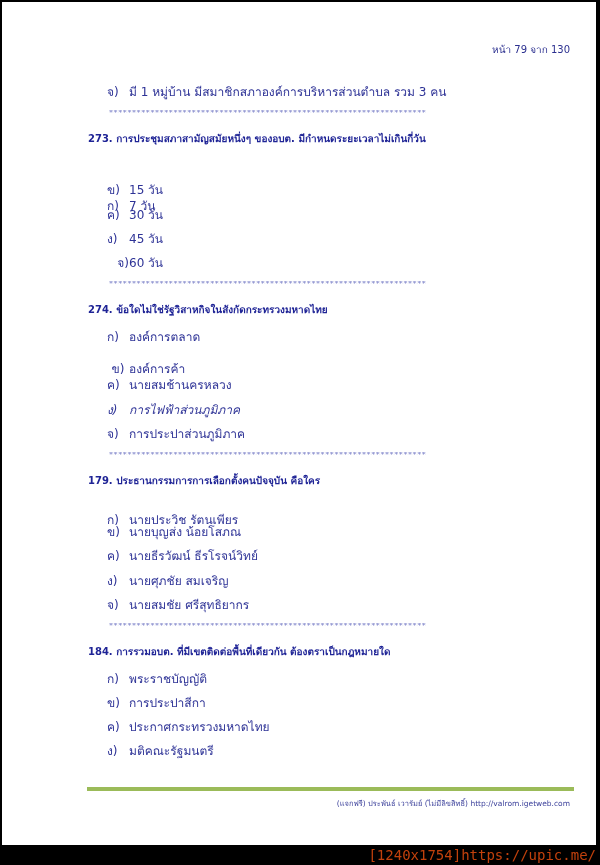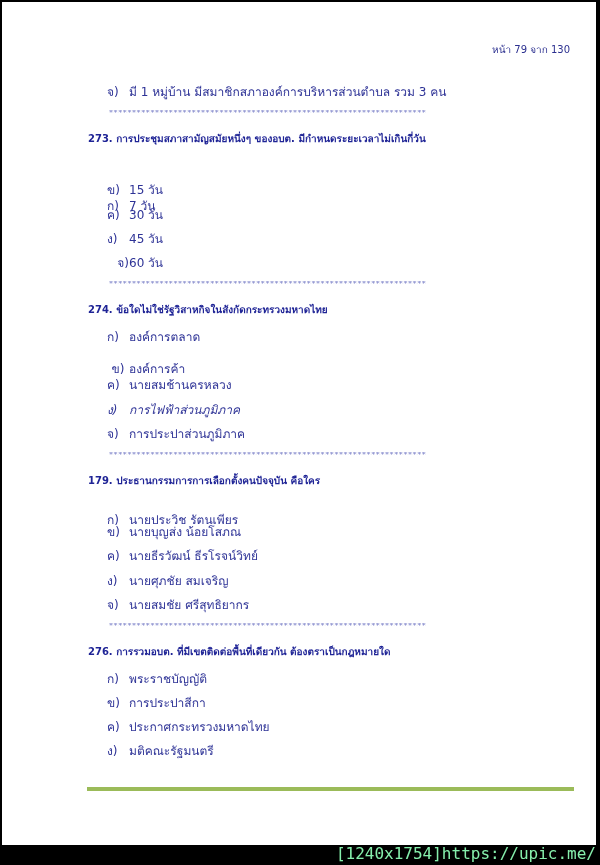--- a/index.html
+++ b/index.html
@@ -79,22 +79,22 @@
       top: 795px;
       font-size: 7.5px;
       color: #3a3f9a;
       white-space: nowrap;
     }
     .watermark {
       position: absolute;
       right: 4px;
       bottom: 2px;
       font-family: "DejaVu Sans Mono", "Liberation Mono", monospace;
-      font-size: 16px;
-      color: #86efac;
+      font-size: 14px;
+      color: #c2410c;
       white-space: nowrap;
     }
   </style>
 </head>
 <body>
 
 <div class="page">
 
   <div class="page-number">หน้า 79 จาก 130</div>
 
@@ -162,34 +162,35 @@
     </div>
     <div class="choice" style="top:569px;">
       <span class="letter">ง)</span><span>นายศุภชัย สมเจริญ</span>
     </div>
     <div class="choice" style="top:593px;">
       <span class="letter">จ)</span><span>นายสมชัย ศรีสุทธิยากร</span>
     </div>
     <div class="stars" style="top:621px;">*********************************************************************</div>
 
     <div class="question" style="top:642px;">
-      <span>276.</span>
+      <span>184.</span>
       <span>การรวมอบต. ที่มีเขตติดต่อพื้นที่เดียวกัน ต้องตราเป็นกฎหมายใด</span>
     </div>
     <div class="choice" style="top:667px;">
       <span class="letter">ก)</span><span>พระราชบัญญัติ</span>
     </div>
     <div class="choice" style="top:691px;">
       <span class="letter">ข)</span><span>การประปาสีกา</span>
     </div>
     <div class="choice" style="top:715px;">
       <span class="letter">ค)</span><span>ประกาศกระทรวงมหาดไทย</span>
     </div>
     <div class="choice" style="top:739px;">
       <span class="letter">ง)</span><span>มติคณะรัฐมนตรี</span>
     </div>
 
   </div>
 
   <div class="green-rule"></div>
+  <div class="footer-credit">(แจกฟรี) ประพันธ์ เวารัมย์ (ไม่มีลิขสิทธิ์)  http://valrom.igetweb.com</div>
 </div>
 
 <div class="watermark">[1240x1754]https://upic.me/</div>
 
 </body></html>

